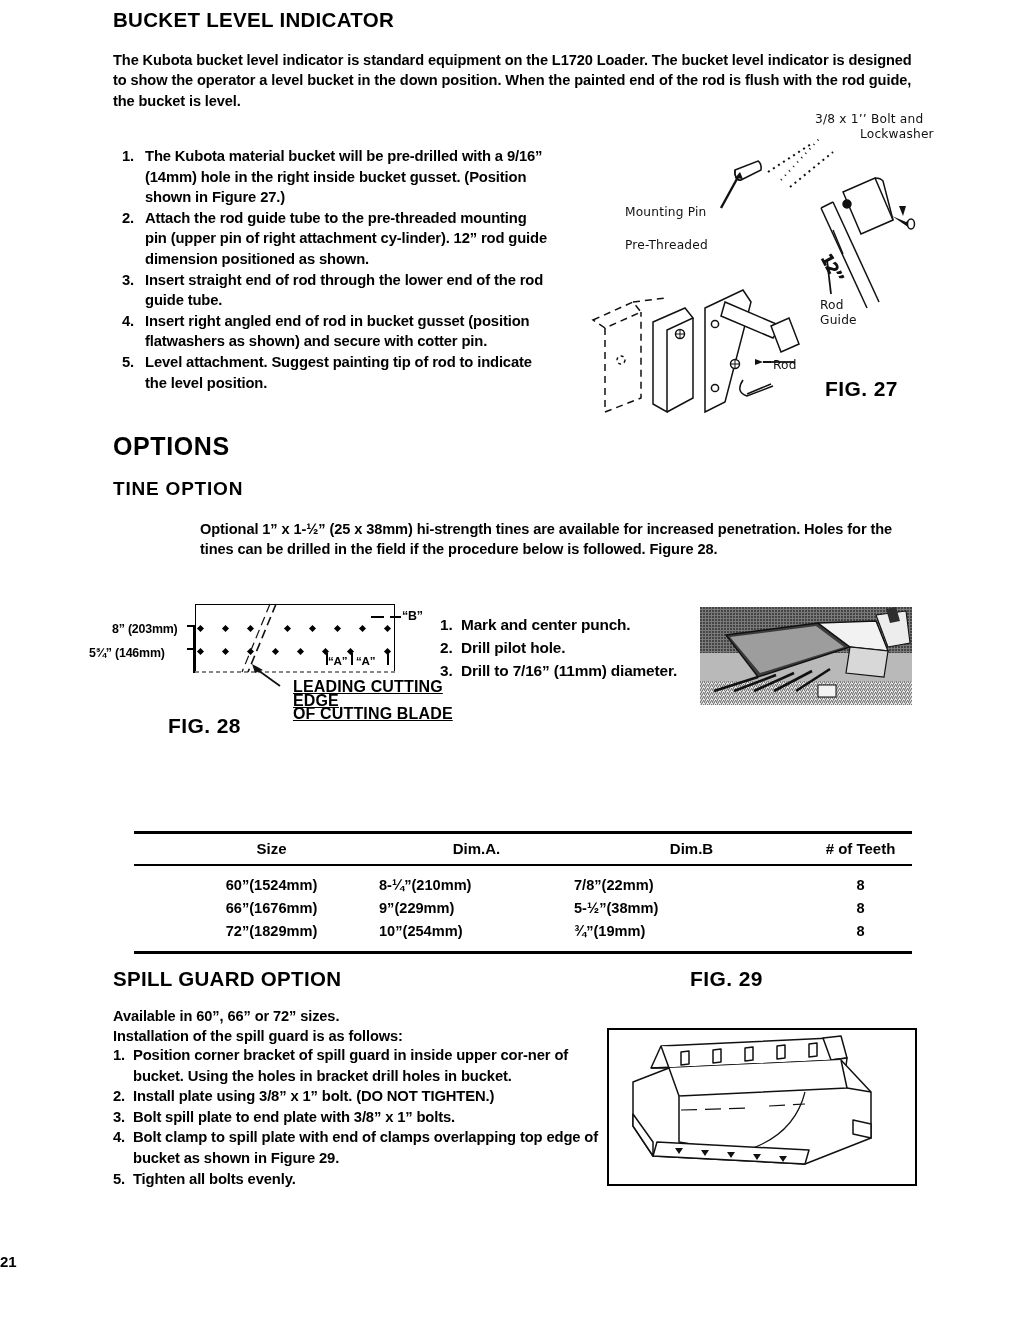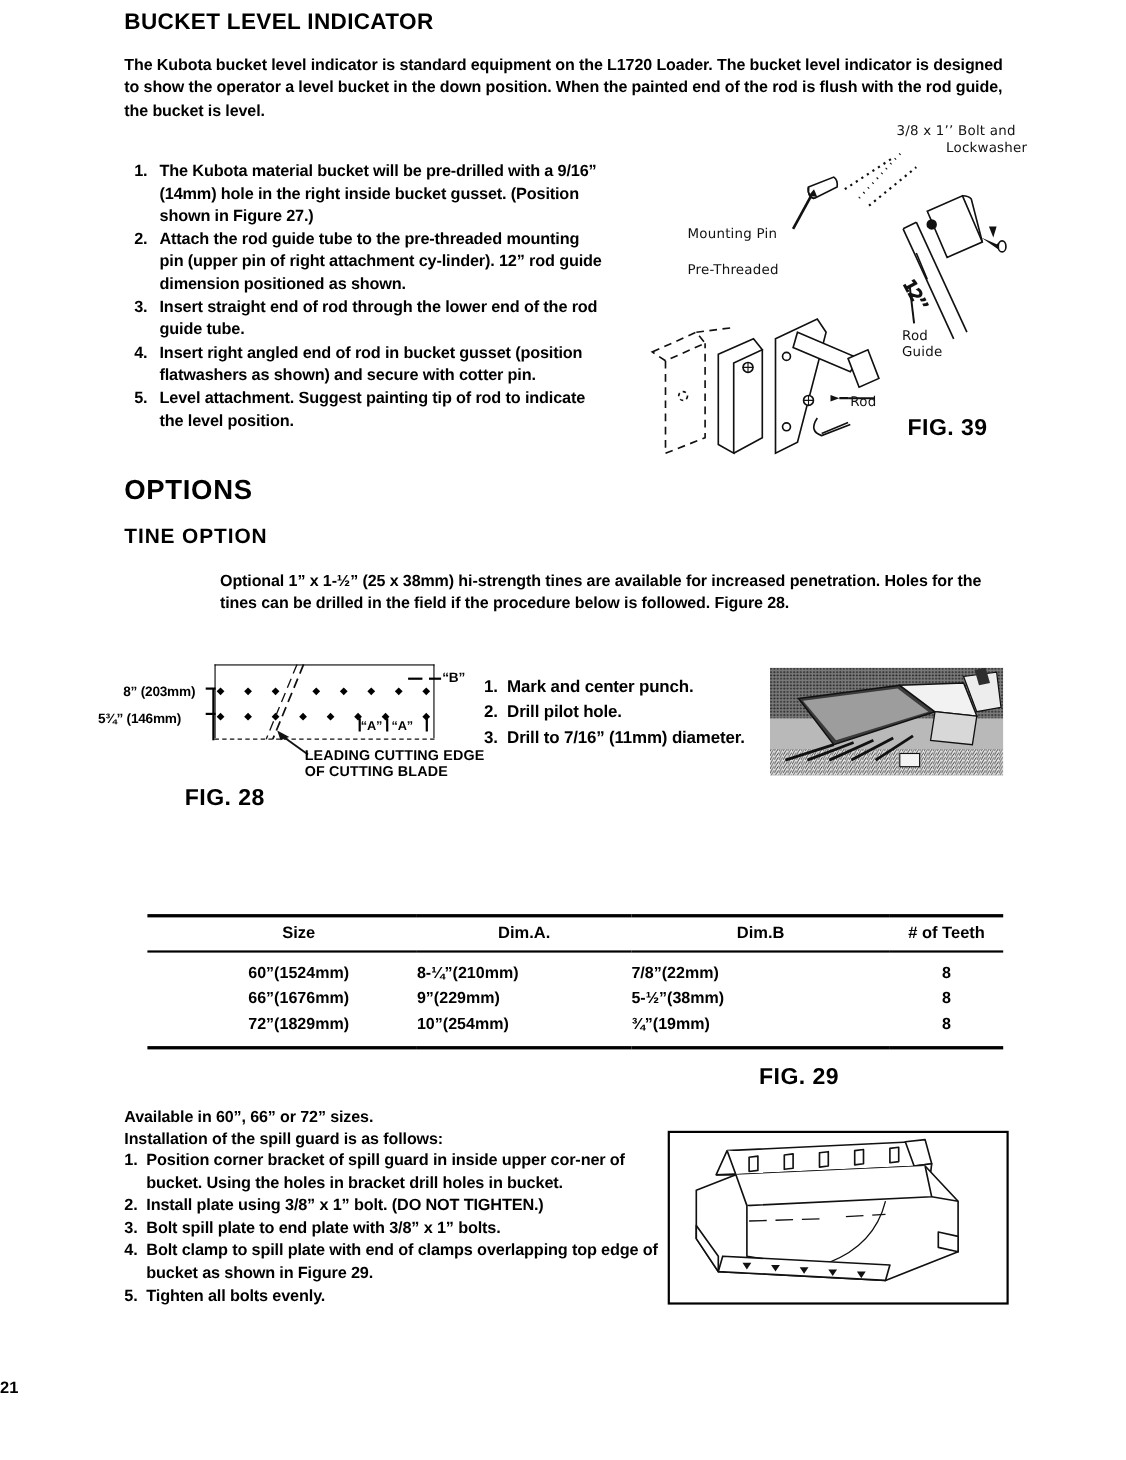--- a/index.html
+++ b/index.html
@@ -150,26 +150,27 @@
     font-weight: bold;
     letter-spacing: -0.2px;
     white-space: nowrap;
   }
   .tick {
     position: absolute;
     background: #000;
   }
   #cut-edge-note {
     position: absolute;
-    left: 197px;
+    left: 213px;
     top: 84px;
-    font-size: 13px;
+    font-size: 16px;
     font-weight: bold;
     line-height: 13.5px;
     letter-spacing: 0.15px;
+    text-decoration: underline;
   }
 
   
   #drill-steps {
     left: 440px;
     top: 613px;
     width: 280px;
   }
   #drill-steps li {
     font-size: 15.4px;
@@ -375,21 +376,21 @@
         <path d="M172 282 l24 -10"></path>
 
         <path d="M196 250 L188 250" stroke-width="2"></path>
         <path d="M180 247 l8 3 l-8 3 z" fill="#111" stroke="none"></path>
         <path d="M196 250 L220 250" stroke-width="1.8"></path>
 
         <path d="M256 182 L252 148" stroke-width="1.8"></path>
       </g>
     </svg>
 
-    <div class="fig-label" style="left:250px; top:265px;">FIG. 39</div>
+    <div class="fig-label" style="left:250px; top:265px;">FIG. 27</div>
   </div>
 
   <div class="h1" id="options-title">OPTIONS</div>
   <div class="h1" id="tine-title">TINE  OPTION</div>
   <div class="body-text" id="tine-intro">Optional 1” x 1-½” (25 x 38mm) hi-strength tines are available for increased penetration.  Holes for the tines can be drilled in the field if the procedure below is followed.  Figure 28.</div>
 
   <div id="fig28-wrap">
 
     <div id="plate"></div>
 
@@ -521,20 +522,21 @@
       </tr>
       <tr>
         <td class="col-size">72”(1829mm)</td>
         <td class="col-a">10”(254mm)</td>
         <td class="col-b">¾”(19mm)</td>
         <td class="col-teeth">8</td>
       </tr>
     </tbody>
   </table>
 
+  <div class="h1" id="spill-title">SPILL GUARD OPTION</div>
   <div class="fig-label" id="fig29-label">FIG. 29</div>
 
   <div class="body-text" id="spill-avail">
     <div>Available in 60”, 66” or 72” sizes.</div>
     <div>Installation of the spill guard is as follows:</div>
   </div>
 
   <ol class="num-list" id="spill-steps">
     <li>
       <span class="num">1.</span>

